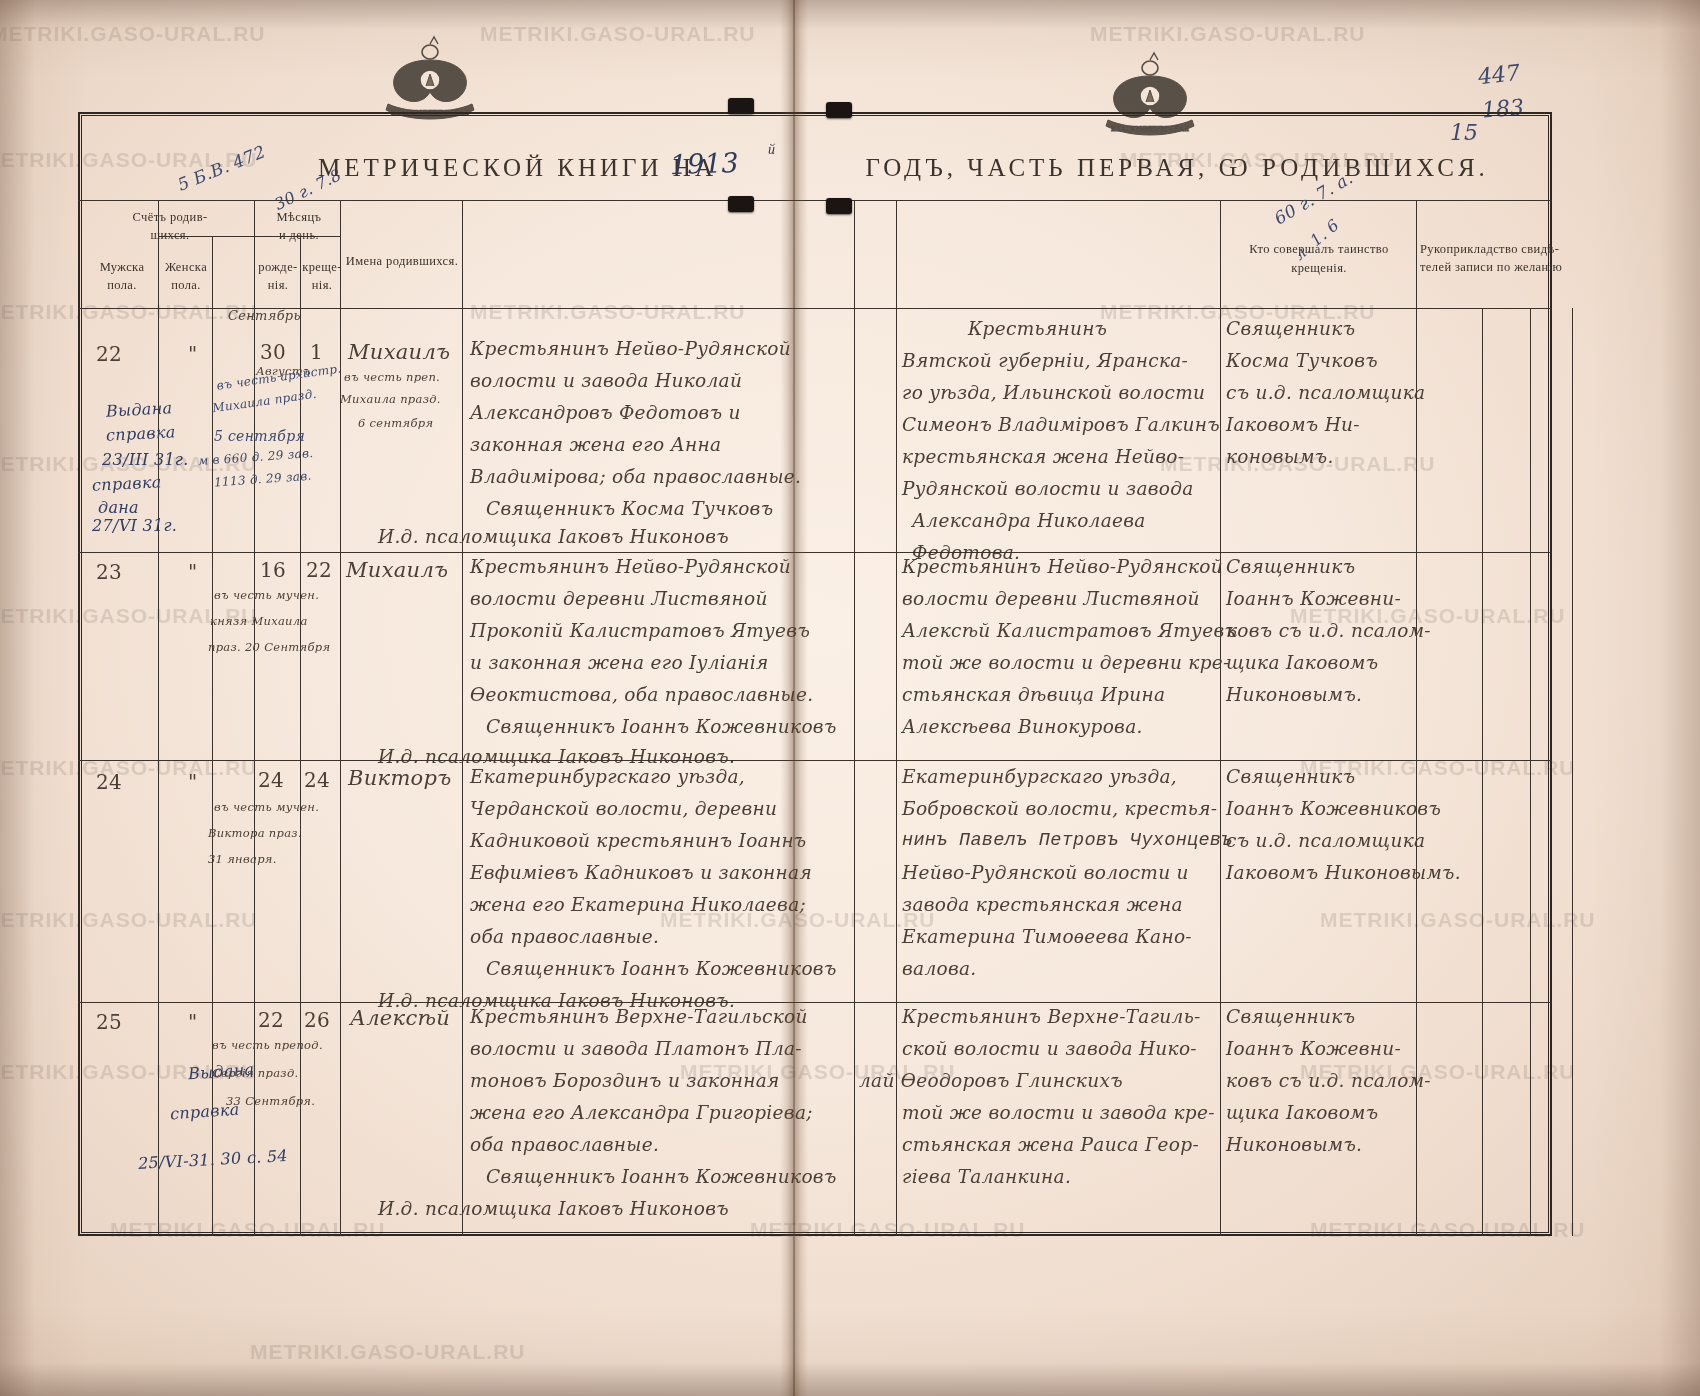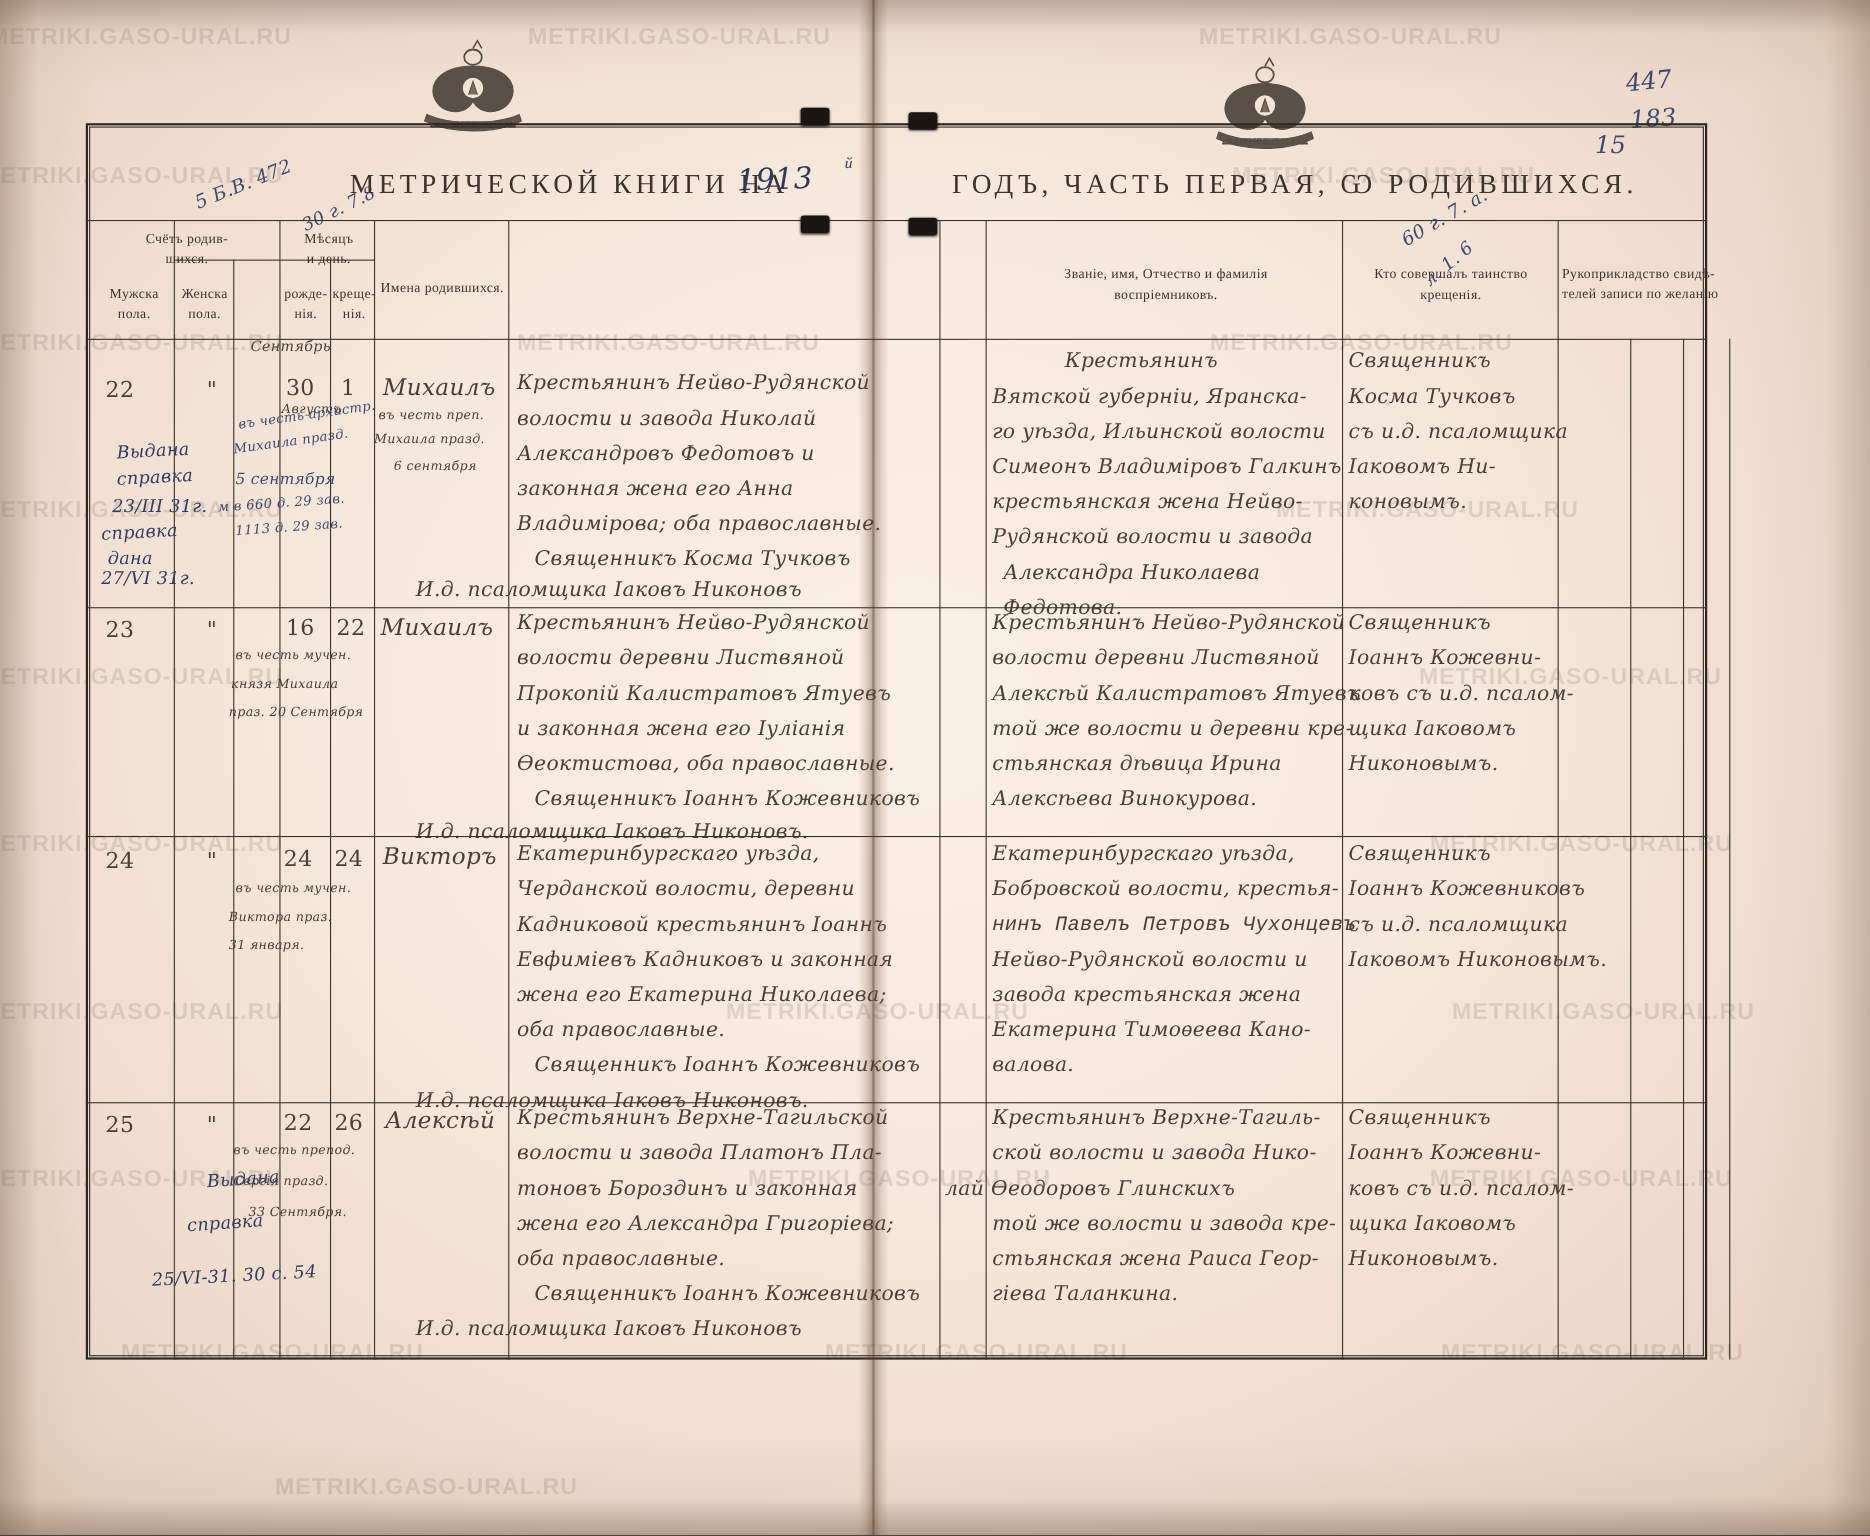--- a/index.html
+++ b/index.html
@@ -278,21 +278,20 @@
       <div class="year-sup">й</div>
     </div>
 
     <div class="colhdr" style="left:8px;  top:96px;  width:168px;">Счётъ родив-<br>шихся.</div>
     <div class="colhdr" style="left:8px;  top:146px; width:72px;">Мужска<br>пола.</div>
     <div class="colhdr" style="left:82px; top:146px; width:52px;">Женска<br>пола.</div>
     <div class="colhdr" style="left:180px;top:96px;  width:82px;">Мѣсяцъ<br>и день.</div>
     <div class="colhdr" style="left:178px;top:146px; width:44px;">рожде-<br>нія.</div>
     <div class="colhdr" style="left:224px;top:146px; width:40px;">креще-<br>нія.</div>
     <div class="colhdr" style="left:264px;top:140px; width:120px;">Имена родившихся.</div>
-    <div class="colhdr" style="left:824px;top:128px; width:316px;">Званіе, имя, Отчество и фамилія<br><span style="display:inline-block;height:14px"></span>воспріемниковъ.</div>
     <div class="colhdr" style="left:1146px;top:128px; width:190px;">Кто совершалъ таинство<br><span style="display:inline-block;height:14px"></span>крещенія.</div>
     <div class="colhdr" style="left:1342px;top:128px; width:190px; text-align:left;">Рукоприкладство свидѣ-<br>телей записи по желанію</div>
 
     <div class="hw num" style="left:18px;  top:230px;">22</div>
     <div class="hw num" style="left:110px; top:230px;">"</div>
     <div class="hw num" style="left:182px; top:228px;">30</div>
     <div class="hw num" style="left:232px; top:228px;">1</div>
     <div class="hw small" style="left:150px; top:196px;">Сентябрь</div>
     <div class="hw tiny" style="left:178px; top:252px;">Августъ</div>
     <div class="hw name" style="left:270px; top:228px;">Михаилъ</div>

